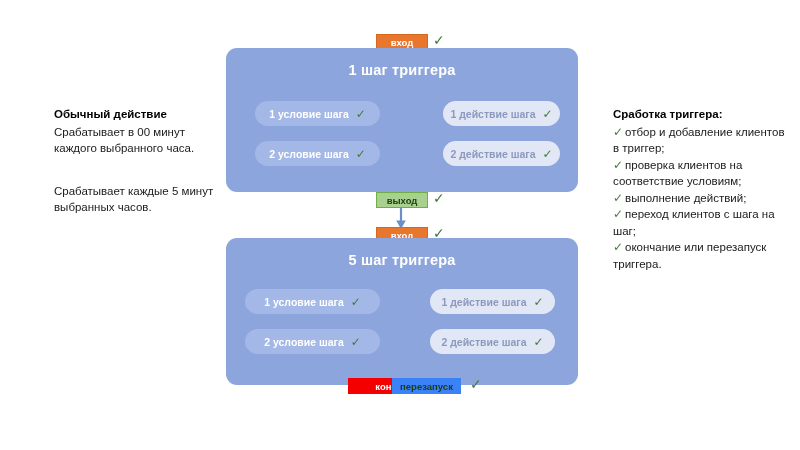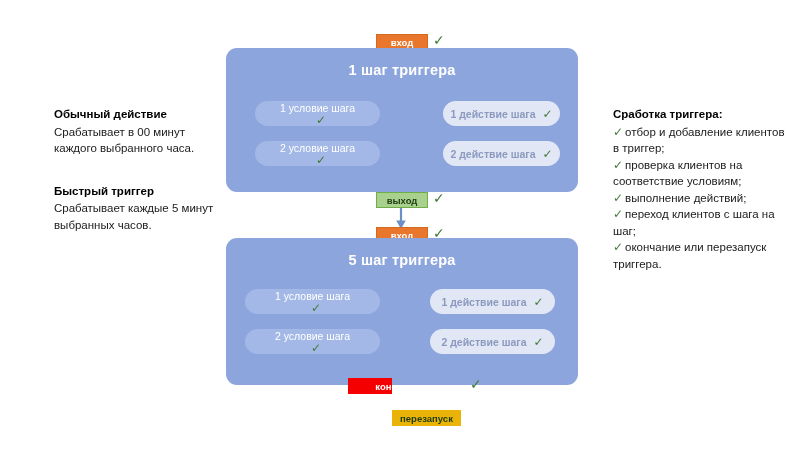--- a/index.html
+++ b/index.html
@@ -86,22 +86,21 @@
   .pill .pill-chk {
     color: #3f7a36;
     font-size: 12px;
     margin-left: 7px;
     line-height: 1;
   }
 
   .pill-cond {
     background: #a3b8e6;
     color: #ffffff;
-    font-weight: normal;
-    flex-direction: column;
+    font-weight: bold;
   }
   .pill-act {
     background: #e2e7f6;
     color: #8a99bd;
     font-weight: bold;
     align-items: center;
   }
 
   
   #s1-c1 { left: 255px; top: 101px; width: 125px; }
@@ -136,23 +135,22 @@
     background: #a9d18e;
     color: #1d3c12;
     border: 1px solid #70a martial;
     border: 1px solid #70ad47;
   }
   .badge-end {
     background: #f40000;
     color: #ffffff;
   }
   .badge-restart {
-    background: #eab308;
+    background: #3b82f6;
     color: #1d3c12;
-    margin-top: 32px;
   }
 
   #badge-in-1  { left: 376px; top: 34px;  width: 52px; }
   #badge-out-1 { left: 376px; top: 192px; width: 52px; text-align: right; }
   #badge-in-2  { left: 376px; top: 227px; width: 52px; }
   #badge-end   { left: 348px; top: 378px; width: 44px; padding-left: 38px; }
   #badge-restart { left: 392px; top: 378px; width: 69px; }
 
   .badge-chk {
     position: absolute;
@@ -168,21 +166,20 @@
   
   #connector { position: absolute; left: 394px; top: 208px; }
 </style>
 </head>
 <body>
 
 <div class="side-col" id="left-col">
   <p class="blk-title">Обычный действие</p>
   <p class="blk-body">Срабатывает в 00 минут каждого выбранного часа.</p>
   <div class="blk-spacer"></div>
-  <p class="blk-title">Быстрый триггер</p>
   <p class="blk-body">Срабатывает каждые 5 минут выбранных часов.</p>
 </div>
 
 <div class="side-col" id="right-col">
   <p class="blk-title">Сработка триггера:</p>
   <p class="chk-line"><span class="chk-mark">✓</span><span>отбор и добавление клиентов в триггер;</span></p>
   <p class="chk-line"><span class="chk-mark">✓</span><span>проверка клиентов на соответствие условиям;</span></p>
   <p class="chk-line"><span class="chk-mark">✓</span><span>выполнение действий;</span></p>
   <p class="chk-line"><span class="chk-mark">✓</span><span>переход клиентов с шага на шаг;</span></p>
   <p class="chk-line"><span class="chk-mark">✓</span><span>окончание или перезапуск триггера.</span></p>

